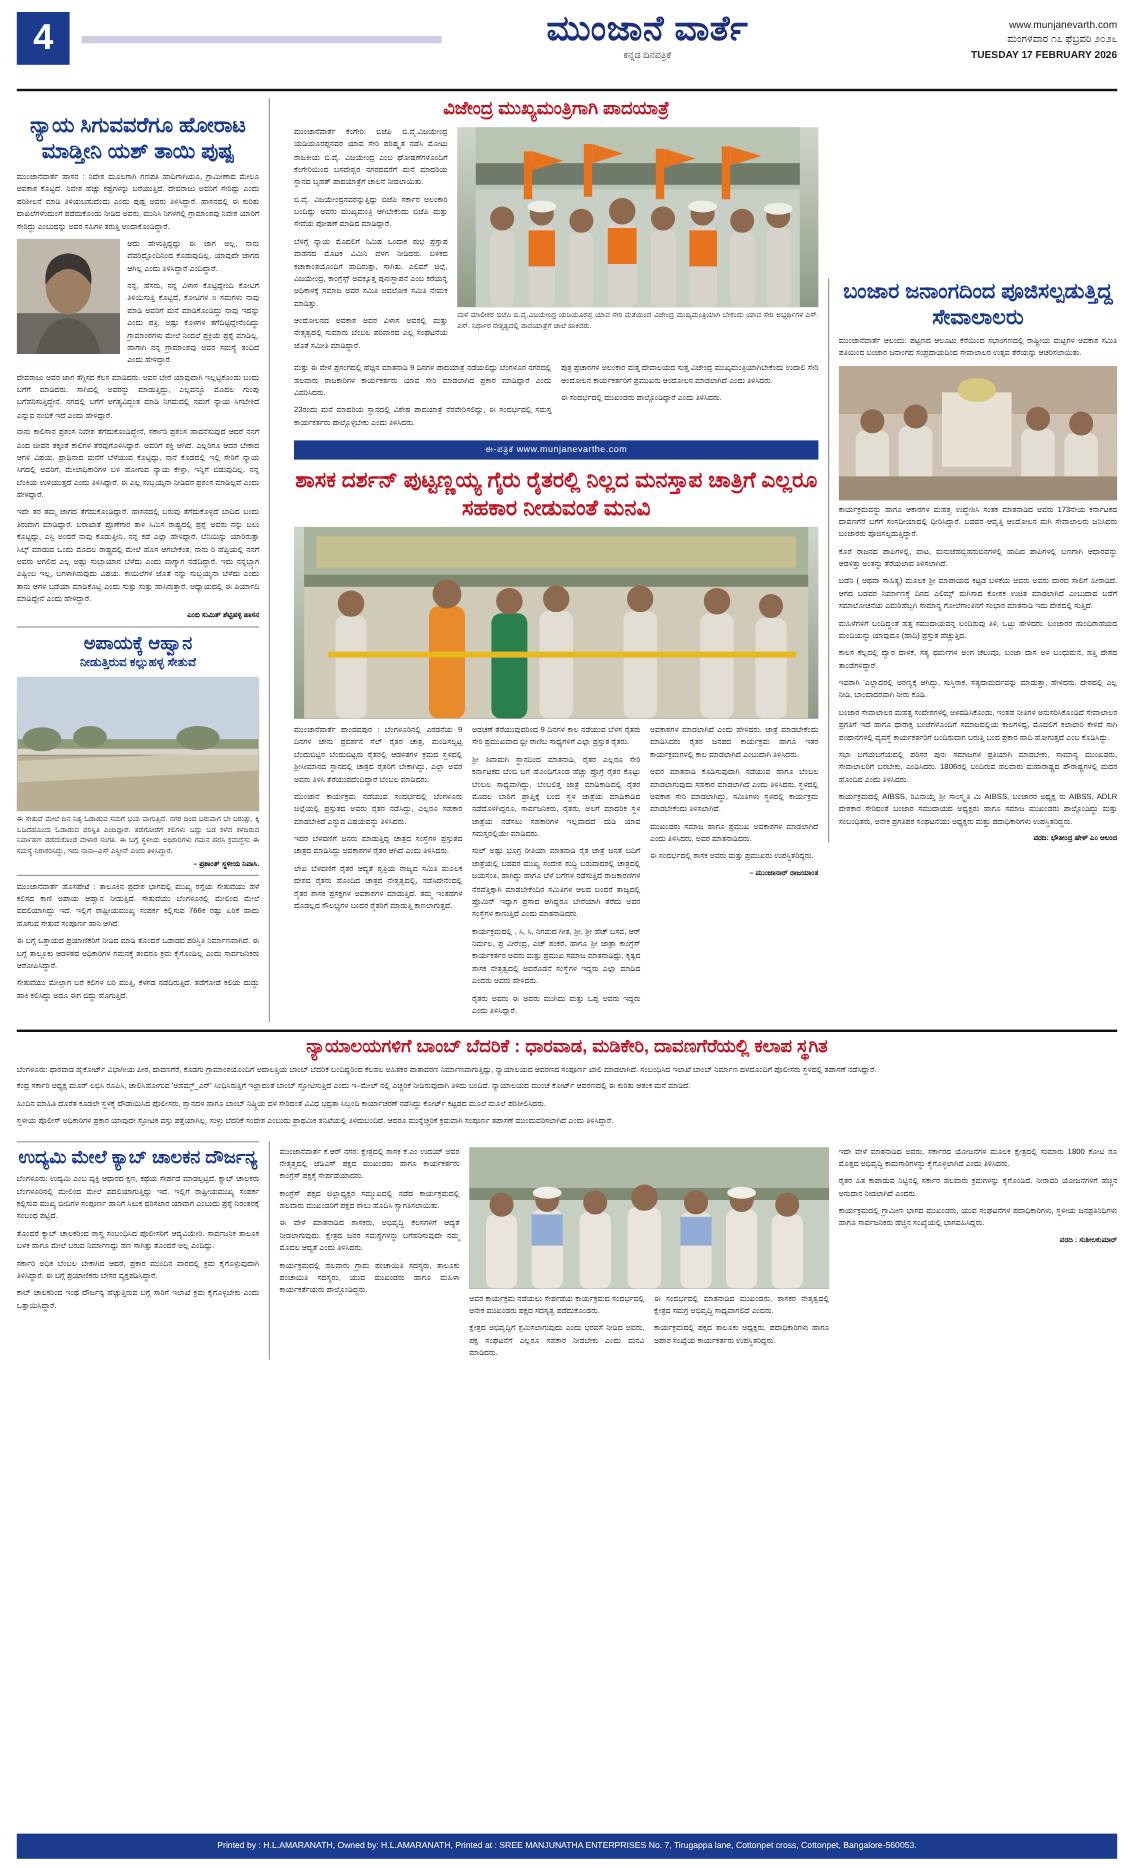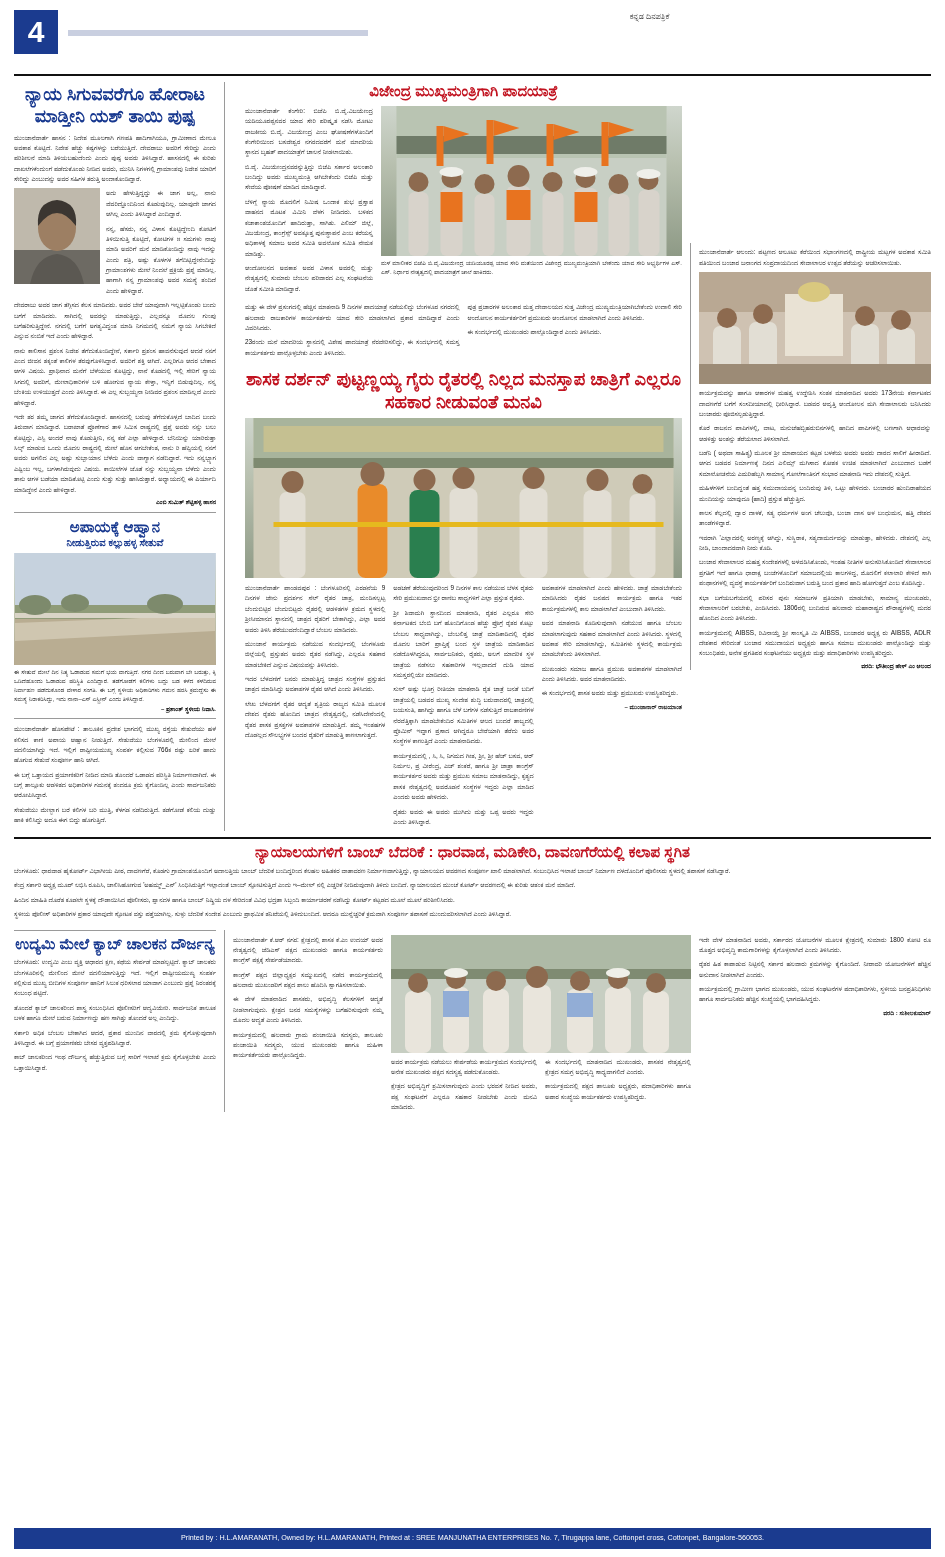--- a/index.html
+++ b/index.html
@@ -45,21 +45,27 @@
 </style>
 </head>
 <body>
 
 <div class="page">
 
   <div class="masthead">
     <div class="pagenum">4</div>
     <div class="rule-left"></div>
     <div class="title-wrap">
+      <div class="paper-title">ಮುಂಜಾನೆ ವಾರ್ತೆ</div>
       <div class="paper-sub">ಕನ್ನಡ ದಿನಪತ್ರಿಕೆ</div>
+    </div>
+    <div class="masthead-right">
+      <div class="site">www.munjanevarth.com</div>
+      <div class="date-kn">ಮಂಗಳವಾರ ೧೭ ಫೆಬ್ರವರಿ ೨೦೨೬</div>
+      <div class="date-en">TUESDAY 17 FEBRUARY 2026</div>
     </div>
   </div>
 
   <div class="cols" style="margin-top:6px;align-items:center;">
 
     <div class="col" style="flex:0 0 202px;">
       <div class="h-blue h1">ನ್ಯಾಯ ಸಿಗುವವರೆಗೂ ಹೋರಾಟ ಮಾಡ್ತೀನಿ ಯಶ್ ತಾಯಿ ಪುಷ್ಪ</div>
       <div class="body-text" style="margin-top:5px;">
         <p>ಮುಂಜಾನೆವಾರ್ತೆ ಹಾಸನ : ನಿದೇಶ ಮೂಲಗಾಗಿ ಗಣಪತಿ ಹಾದಿಗಾಗಿಯೂ, ಗ್ರಾಮೀಣಾದ ಮೇಲೂ ಅವಕಾಶ ಕೊಟ್ಟಿದೆ. ನಿವೇಶ ಹೆಚ್ಚು ಕಷ್ಟಗಳನ್ನು ಬರೆಯುತ್ತಿದೆ. ದೇವರಾಜು ಅವರಿಗೆ ಸೇರಿದ್ದು ಎಂದು ಪರಿಶೀಲನೆ ಮಾಡಿ ತಿಳಿಯಬಹುದೆಂದು ಎಂದು ಪುಷ್ಪ ಅವರು ತಿಳಿಸಿದ್ದಾರೆ. ಹಾಸನದಲ್ಲಿ ಈ ಕುರಿತು ದಾಖಲೆಗಳೆಂದುಂಗೆ ಪಡೆದುಕೊಂಡು ನೀಡಿದ ಅವರು, ಮುನಿಸಿ ನಿಗಳಗಲ್ಲಿ ಗ್ರಾಮಾಂಶವು ನಿವೇಶ ಯಾರಿಗೆ ಸೇರಿದ್ದು ಎಂಬುದನ್ನು ಅವರ ಸಹಿಗಳ ತರುತ್ತಿ ಅಂದಾಕೊಂಡಿದ್ದಾರೆ.</p>
         <div style="float:left;width:86px;height:96px;margin:0 6px 3px 0;" class="photo portrait">
@@ -175,20 +181,21 @@
         <div class="col body-text">
           <p>ಮತ್ತು ಈ ವೇಳೆ ಪ್ರಸಂಗದಲ್ಲಿ ಹೆಚ್ಚಿನ ಮಾತನಾಡಿ 9 ದಿನಗಳ ಪಾದಯಾತ್ರೆ ನಡೆಯಲಿದ್ದು ಬೆಂಗಳೂರ ನಗರದಲ್ಲಿ ಹಲವಾರು ರಾಜಕಾರಿಗಳ ಕಾರ್ಯಕರ್ತರು ಯಾವ ಸೇರಿ ಮಾಡಲಾಗಿದ ಪ್ರಕಾರ ಮಾಡಿದ್ದಾರೆ ಎಂದು ವಿವರಿಸಿದರು.</p>
           <p>23ರಂದು ಮನೆ ಮಾದರಿಯ ಸ್ಥಾನದಲ್ಲಿ ವಿಶೇಷ ಪಾದಯಾತ್ರೆ ನೆರವೇರಿಸಲಿದ್ದು, ಈ ಸಂದರ್ಭದಲ್ಲಿ ಸಮಸ್ತ ಕಾರ್ಯಕರ್ತರು ಪಾಲ್ಗೊಳ್ಳಬೇಕು ಎಂದು ತಿಳಿಸಿದರು.</p>
         </div>
         <div class="col body-text">
           <p>ಪುತ್ರ ಪ್ರಚಾರಗಳ ಅಲಂಕಾರ ಮತ್ತ ದೇವಾಲಯದ ಸುತ್ತ ವಿಜೇಂದ್ರ ಮುಖ್ಯಮಂತ್ರಿಯಾಗಿಬೇಕೆಂದು ಉದಾಲಿ ಸೇರಿ ಆಂದೋಲನ ಕಾರ್ಯಕರ್ತರಿಗೆ ಪ್ರಮುಖರು ಆಂದೋಲನ ಮಾಡಲಾಗಿದೆ ಎಂದು ತಿಳಿಸಿದರು.</p>
           <p>ಈ ಸಂದರ್ಭದಲ್ಲಿ ಮುಖಂಡರು ಪಾಲ್ಗೊಂಡಿದ್ದಾರೆ ಎಂದು ತಿಳಿಸಿದರು.</p>
         </div>
       </div>
 
+      <div class="banner" style="margin-top:5px;">ಈ-ಪತ್ರಿಕೆ   www.munjanevarthe.com</div>
 
       <div class="h-red h3" style="margin-top:6px;">ಶಾಸಕ ದರ್ಶನ್ ಪುಟ್ಟಣ್ಣಯ್ಯ ಗೈರು ರೈತರಲ್ಲಿ ನಿಲ್ಲದ ಮನಸ್ತಾಪ ಚಾತ್ರಿಗೆ ಎಲ್ಲರೂ ಸಹಕಾರ ನೀಡುವಂತೆ ಮನವಿ</div>
       <div class="photo people" style="height:160px;margin-top:5px;">
         <svg viewBox="0 0 420 160" class="photo-people-svg">
           <rect width="420" height="160" fill="#cfcbb8"></rect>
           <rect width="420" height="48" fill="#a8b49c"></rect>
           <rect y="40" width="420" height="10" fill="#7e8a70"></rect>
           <rect x="10" y="8" width="400" height="26" fill="#d8c88a" opacity=".6"></rect>
           <g>
             <g fill="#e2ded4">
@@ -232,20 +239,21 @@
           <p>ಅವಕಾಶಗಳ ಮಾಡಲಾಗಿದೆ ಎಂದು ಹೇಳಿದರು. ಜಾತ್ರೆ ಮಾಡಬೇಕೆಂದು ಮಾಡಿಸಿದರು ರೈತರ ಜನಪದ ಕಾರ್ಯಕ್ರಮ ಹಾಗೂ ಇತರ ಕಾರ್ಯಕ್ರಮಗಳಲ್ಲಿ ಕಾಲ ಮಾಡಲಾಗಿದೆ ಎಂಬುದಾಗಿ ತಿಳಿಸಿದರು.</p>
           <p>ಅವರ ಮಾತನಾಡಿ ಕೊಡಿಸುವುದಾಗಿ ನಡೆಯುವ ಹಾಗೂ ಬೆಂಬಲ ಮಾಡಲಾಗುವುದು ಸಹಕಾರ ಮಾಡಲಾಗಿದೆ ಎಂದು ತಿಳಿಸಿದರು. ಸ್ಥಳದಲ್ಲಿ ಅವಕಾಶ ಸೇರಿ ಮಾಡಲಾಗಿದ್ದು, ಸಮಿತಿಗಳು ಸ್ಥಳದಲ್ಲಿ ಕಾರ್ಯಕ್ರಮ ಮಾಡಬೇಕೆಂದು ತಿಳಿಸಲಾಗಿದೆ.</p>
           <p>ಮುಖಂಡರು ಸಮಾಜ ಹಾಗೂ ಪ್ರಮುಖ ಅವಕಾಶಗಳ ಮಾಡಲಾಗಿದೆ ಎಂದು ತಿಳಿಸಿದರು. ಅವರ ಮಾತನಾಡಿದರು.</p>
           <p>ಈ ಸಂದರ್ಭದಲ್ಲಿ ಶಾಸಕ ಅವರು ಮತ್ತು ಪ್ರಮುಖರು ಉಪಸ್ಥಿತರಿದ್ದರು.</p>
           <div class="sig">– ಮುಂಜಾನಾರ್ ರಾಜಯಾಂತ</div>
         </div>
       </div>
     </div>
 
     <div class="col vr" style="flex:0 0 232px;padding-left:8px;">
+      <div class="h-blue h1">ಬಂಜಾರ ಜನಾಂಗದಿಂದ ಪೂಜಿಸಲ್ಪಡುತ್ತಿದ್ದ ಸೇವಾಲಾಲರು</div>
       <div class="body-text" style="margin-top:4px;">
         <p>ಮುಂಜಾನೆವಾರ್ತೆ ಆಲಂದು: ಪಟ್ಟಣದ ಆಲೂಟು ಕೆರೆಯಿಂದ ಸಭಾಂಗಣದಲ್ಲಿ ರಾಷ್ಟ್ರೀಯ ಮಟ್ಟಗಳ ಅವಕಾಶ ಸಮಿತಿ ಪತಿಯಿಂದ ಬಂಜಾರ ಜನಾಂಗದ ಸಂಪ್ರದಾಯದಿಂದ ಸೇವಾಲಾಲರ ಉತ್ಸವ ತೆರೆಯನ್ನು ಆಚರಿಸಲಾಯಿತು.</p>
       </div>
       <div class="photo indoor" style="height:112px;margin-top:3px;">
         <svg viewBox="0 0 232 112" class="photo-people-svg">
           <rect width="232" height="112" fill="#cfc2b2"></rect>
           <rect x="0" y="0" width="232" height="40" fill="#b9a893"></rect>
           <rect x="86" y="22" width="58" height="62" fill="#e9e2d4"></rect>
           <ellipse cx="115" cy="20" rx="16" ry="10" fill="#d9c87f"></ellipse>
           <g fill="#e2ded4">

